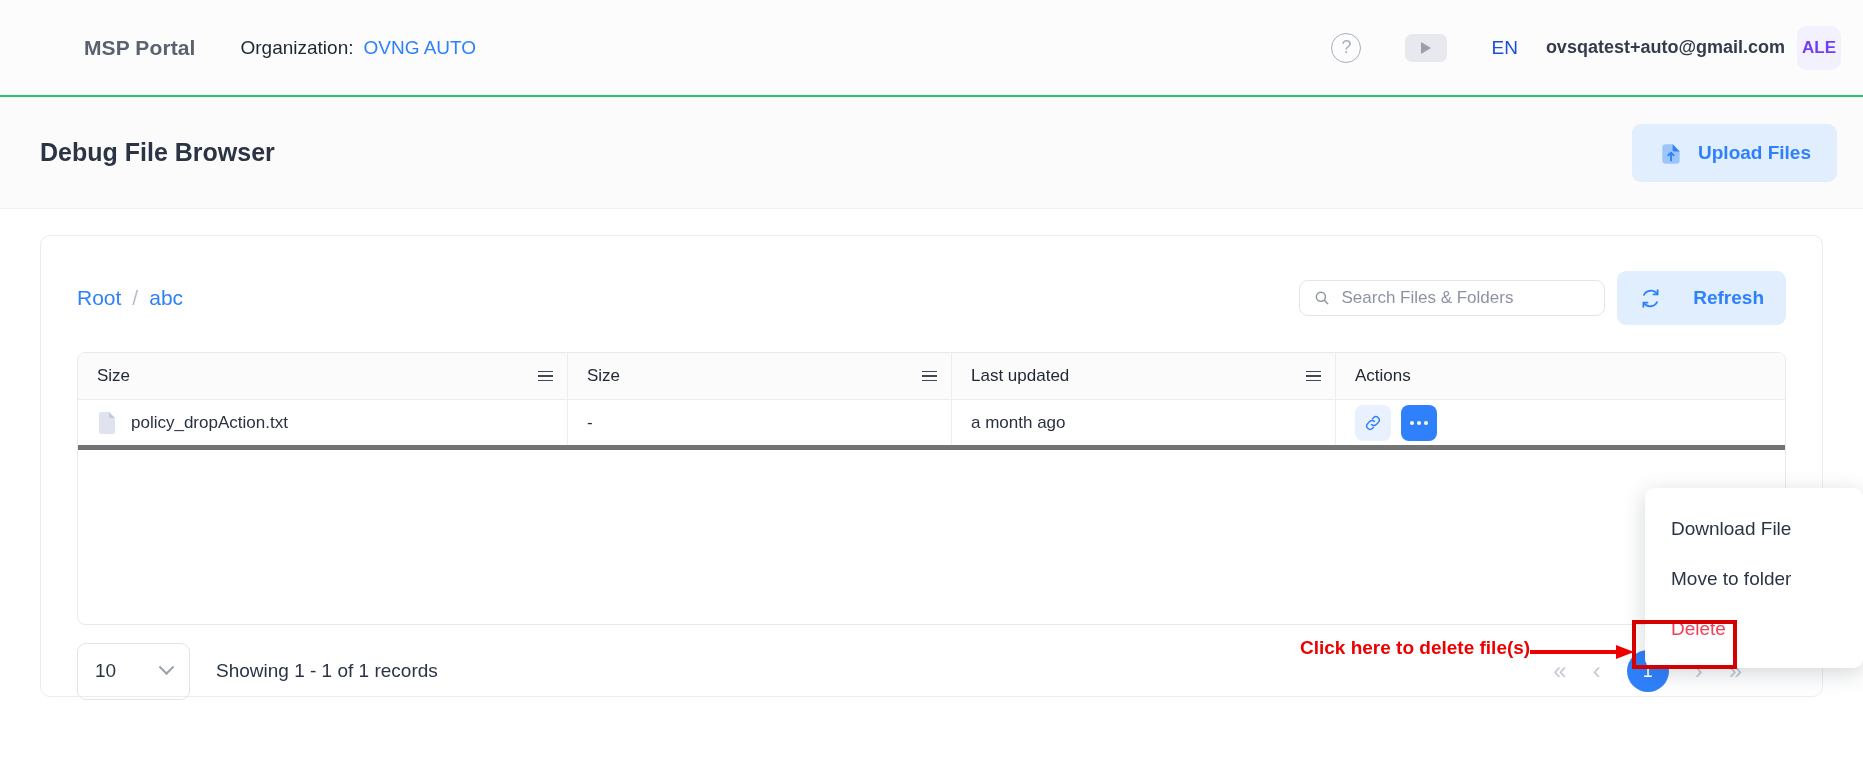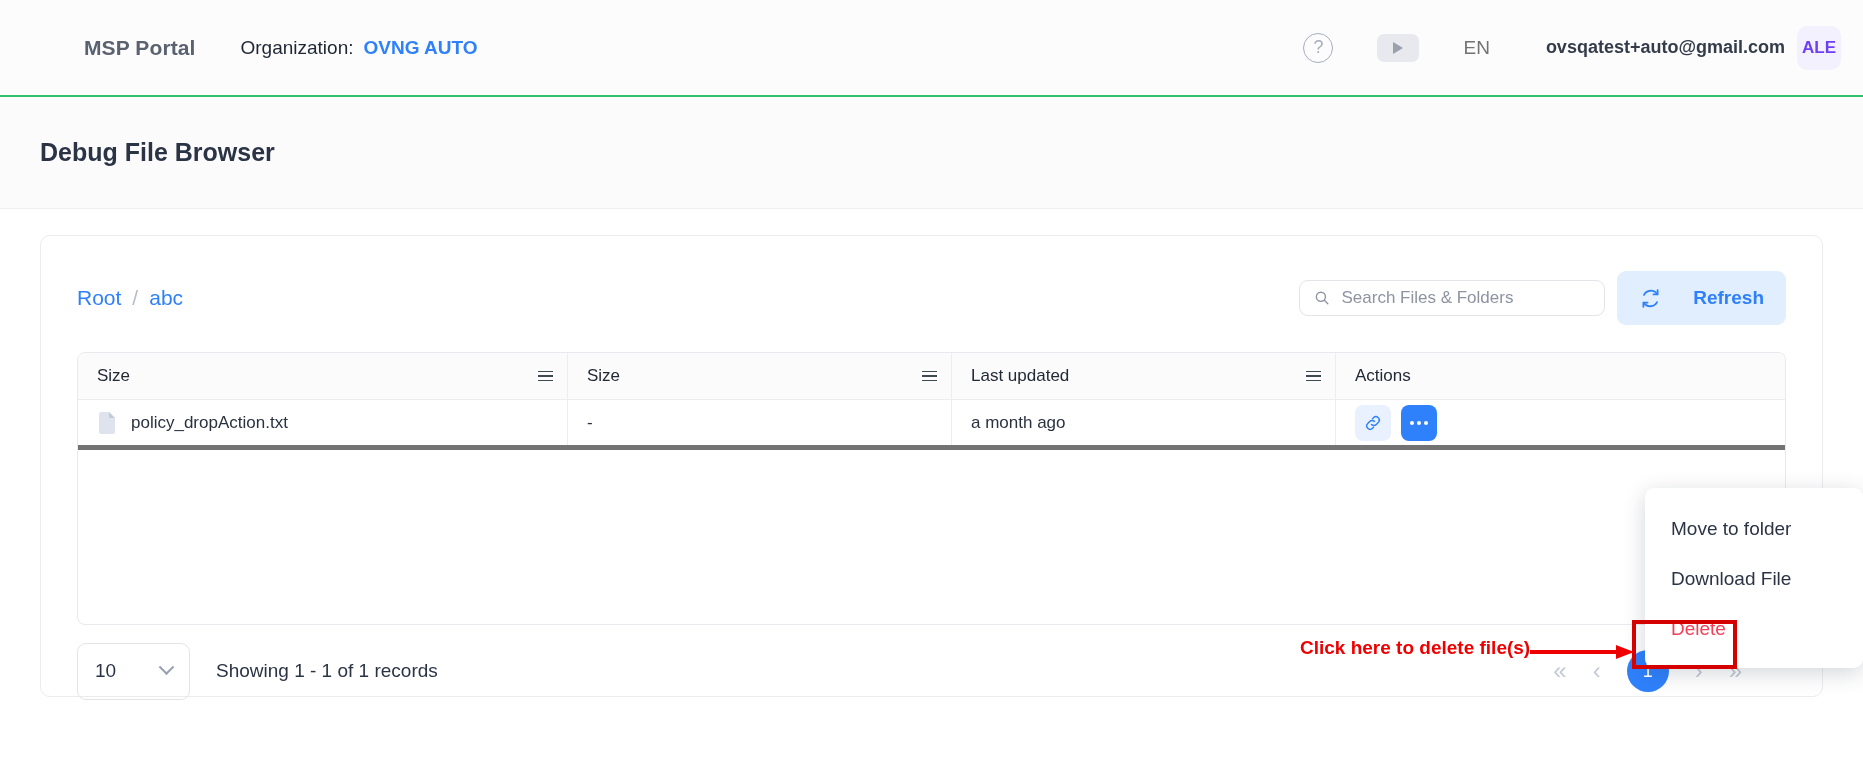--- a/index.html
+++ b/index.html
@@ -25,21 +25,21 @@
     color: #5a6270;
     letter-spacing: .1px;
   }
   .org-wrap {
     display: flex;
     align-items: baseline;
     gap: 10px;
     margin-left: 45px;
   }
   .org-label { font-size: 19px; font-weight: 400; color: #1f2733; }
-  .org-value { font-size: 19px; font-weight: 700; color: #2f80fb; }
+  .org-value { font-size: 19px; font-weight: 400; color: #2f80fb; }
 
   .top-right {
     margin-left: auto;
     display: flex;
     align-items: center;
     gap: 0;
     padding-right: 22px;
   }
   .help-icon {
     width: 30px; height: 30px;
@@ -56,21 +56,21 @@
     border-radius: 7px;
     display: flex; align-items: center; justify-content: center;
     margin-right: 44px;
   }
   .play-tri {
     width: 0; height: 0;
     border-left: 10px solid #9aa0ad;
     border-top: 6px solid transparent;
     border-bottom: 6px solid transparent;
   }
-  .lang { font-size: 19px; color: #737373; font-weight: 500; margin-right: 56px; }
+  .lang { font-size: 19px; color: #1d4ed8; font-weight: 500; margin-right: 28px; }
   .email { font-size: 18px; font-weight: 700; color: #343c4a; margin-right: 12px; }
   .avatar {
     width: 44px; height: 44px;
     background: #f4f1fe;
     border-radius: 10px;
     color: #6f3ff5;
     font-size: 17px; font-weight: 600;
     display: flex; align-items: center; justify-content: center;
   }
   .green-rule {
@@ -326,20 +326,28 @@
     </div>
     <div class="lang">EN</div>
     <div class="email">ovsqatest+auto@gmail.com</div>
     <div class="avatar">ALE</div>
   </div>
 </div>
 <div class="green-rule"></div>
 
 <div class="page-header">
   <div class="page-title">Debug File Browser</div>
+  <div class="upload-btn">
+    <svg class="upload-icon" viewBox="0 0 24 24">
+      <path d="M4 7a3 3 0 0 1 3-3h6.5L20 10.5V19a3 3 0 0 1-3 3H7a3 3 0 0 1-3-3V7z" fill="#9cc6fb"></path>
+      <path d="M13.5 4L20 10.5h-5a1.5 1.5 0 0 1-1.5-1.5V4z" fill="#2f80fb"></path>
+      <path d="M12 19v-7M12 11.6l-2.6 2.6M12 11.6l2.6 2.6" stroke="#2f80fb" stroke-width="1.7" fill="none" stroke-linecap="round"></path>
+    </svg>
+    <span class="label">Upload Files</span>
+  </div>
 </div>
 
 <div class="stage">
   <div class="card">
 
     <div class="card-top">
       <div class="crumbs">
         <span class="crumb">Root</span>
         <span class="crumb-sep">/</span>
         <span class="crumb">abc</span>
@@ -438,22 +446,22 @@
         <span class="pg">‹</span>
         <span class="pg-num">1</span>
         <span class="pg">›</span>
         <span class="pg">»</span>
       </div>
     </div>
   </div>
 </div>
 
 <div class="dropdown">
+  <div class="dd-item">Download File</div>
   <div class="dd-item">Move to folder</div>
-  <div class="dd-item">Download File</div>
   <div class="dd-item dd-delete">Delete</div>
 </div>
 
 <div class="anno-box"></div>
 <div class="anno-text">Click here to delete file(s)</div>
 <svg class="anno-arrow" viewBox="0 0 104 14">
   <path d="M0 7h86" stroke="#ee0000" stroke-width="4"></path>
   <path d="M86 0l18 7-18 7z" fill="#ee0000"></path>
 </svg>
 

